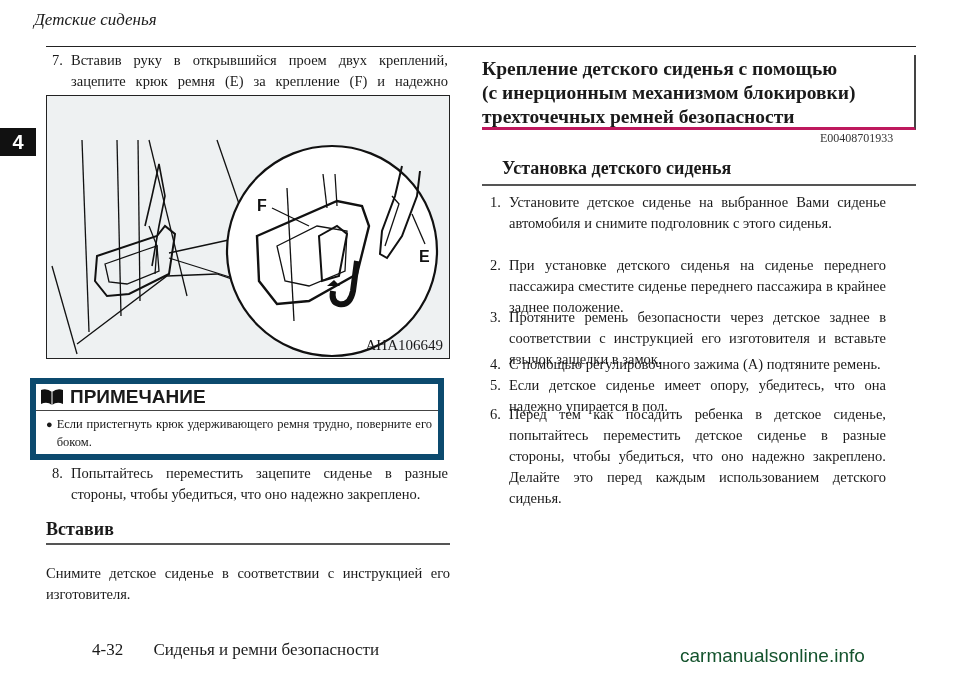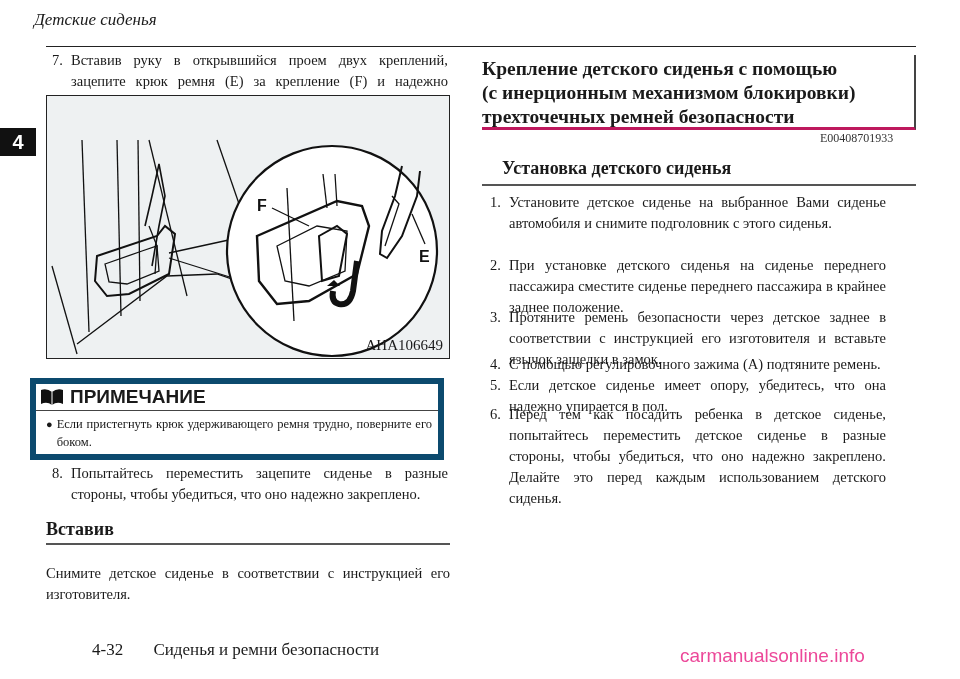--- a/index.html
+++ b/index.html
@@ -36,21 +36,21 @@
     .para { font-size: 14.5px; line-height: 21px; text-align: justify; }
     .footer { left: 46px; top: 640px; font-size: 17px; margin-left: 46px; }
     .footer .pg { margin-right: 26px; }
     .title-box {
       left: 482px; top: 55px; width: 432px; height: 72px;
       border-right: 2px solid #444; border-bottom: 3px solid #be185d;
     }
     .title-box .t { font-weight: bold; font-size: 19.5px; line-height: 24px; padding-top: 2px; }
     .doc-code { left: 820px; top: 131px; font-size: 12px; color: #333; }
     .watermark {
-      left: 680px; top: 645px; font-family: "Liberation Sans", sans-serif; font-size: 19px; color: #ec4899;
+      left: 680px; top: 645px; font-family: "Liberation Sans", sans-serif; font-size: 19px; color: #14532d;
     }
   </style>
 </head>
 <body>
 
 <div class="abs running-head">Детские сиденья</div>
 <div class="abs head-rule"></div>
 <div class="abs chapter-tab">4</div>
 
 <div class="abs step" style="left:52px; top:50px; width:396px;">

